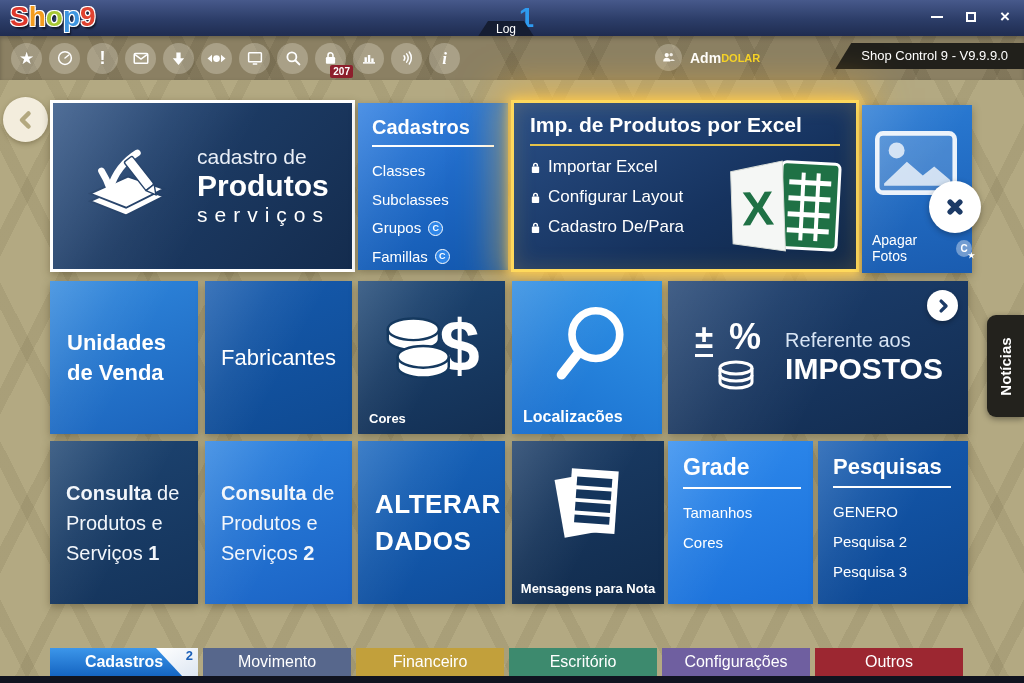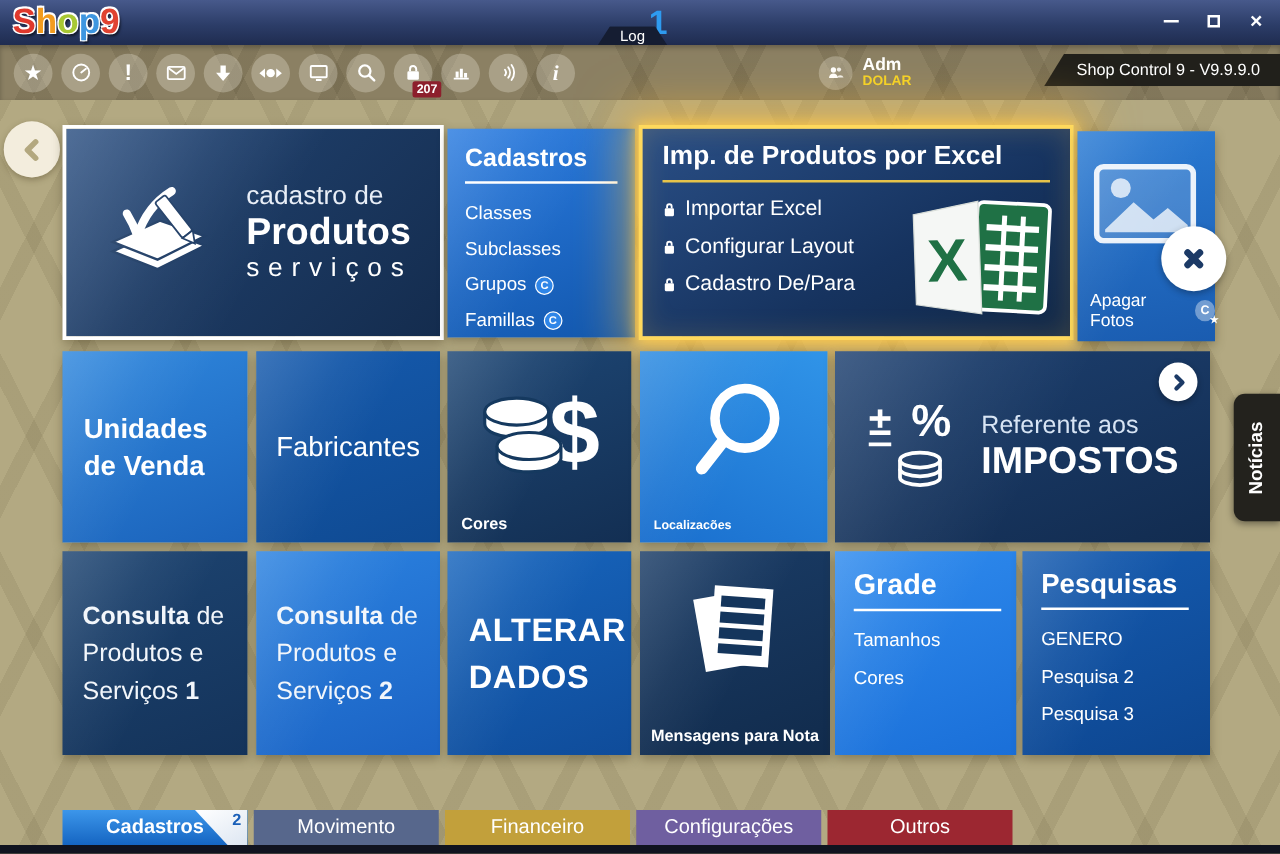--- a/index.html
+++ b/index.html
@@ -39,21 +39,21 @@
     color:#fff;cursor:pointer;flex:0 0 auto;}
   .tool-icon svg{display:block;}
   .glyph-star{font-size:17px;line-height:1;}
   .glyph-bang{font-size:18px;font-weight:bold;line-height:1;}
   .glyph-info{font-size:17px;font-weight:bold;font-style:italic;font-family:"Liberation Serif",serif;line-height:1;}
   .lock-badge{position:absolute;right:-7px;bottom:-4px;background:#8d1f2c;color:#fff;
     font-size:10px;padding:1px 3px;border-radius:2px;font-weight:bold;}
   .user-block{position:absolute;left:655px;top:8px;display:flex;gap:8px;align-items:center;cursor:pointer;}
   .avatar{width:27px;height:27px;border-radius:50%;background:rgba(255,252,240,.26);
     display:flex;align-items:center;justify-content:center;}
-  .user-lines{display:flex;flex-direction:column;line-height:14px;}
+  .user-lines{display:flex;flex-direction:row;line-height:14px;}
   .user-name{color:#fff;font-weight:bold;font-size:14px;}
   .user-currency{color:#f5d327;font-weight:bold;font-size:11px;text-align:right;}
   .version-badge{position:absolute;right:0;top:7px;height:26px;line-height:26px;
     background:#21201b;color:#fff;font-size:13px;padding:0 16px 0 26px;
     clip-path:polygon(16px 0,100% 0,100% 100%,0 100%);}
 
   
   .main{position:absolute;left:0;top:80px;width:1024px;height:603px;background-color:#b3a982;
     background-image:
       repeating-linear-gradient(63deg,transparent 0 26px,rgba(96,86,54,.12) 26px 38px,transparent 38px 72px),
@@ -409,21 +409,21 @@
         </g>
       </svg>
       <span class="tile-label-bl">Cores</span>
     </div>
 
     <div class="tile tile-localizacoes sheen">
       <svg class="loc-art" width="86" height="98" viewBox="0 0 90 100">
         <circle cx="48" cy="36" r="25" fill="none" stroke="#fff" stroke-width="8"></circle>
         <path d="M30 55 L12 78" stroke="#fff" stroke-width="10" stroke-linecap="round"></path>
       </svg>
-      <span class="tile-label-bl" style="font-size:10px">Localizacões</span>
+      <span class="tile-label-bl" style="font-size:16px">Localizacões</span>
     </div>
 
     <div class="tile tile-impostos sheen">
       <div class="imp-icon">
         <span class="imp-pm">±</span>
         <span class="imp-pct">%</span>
         <svg class="imp-coins" width="42" height="36" viewBox="0 0 42 36">
           <g fill="none" stroke="#fff" stroke-width="3">
             <path d="M5 8 v7 a16 6 0 0 0 32 0 V8"></path>
             <path d="M5 15 v7 a16 6 0 0 0 32 0 V15"></path>
@@ -505,20 +505,23 @@
         <span>Cadastros</span>
         <span class="tab-fold"></span>
         <span class="tab-fold-num">2</span>
       </div>
       <div class="btab btab-movimento">
         <span>Movimento</span>
       </div>
       <div class="btab btab-financeiro">
         <span>Financeiro</span>
       </div>
+      <div class="btab btab-escritorio">
+        <span>Escritório</span>
+      </div>
       <div class="btab btab-configuracoes">
         <span>Configurações</span>
       </div>
       <div class="btab btab-outros">
         <span>Outros</span>
       </div>
     </div>
     <div class="bottom-strip"></div>
 
   </div>

